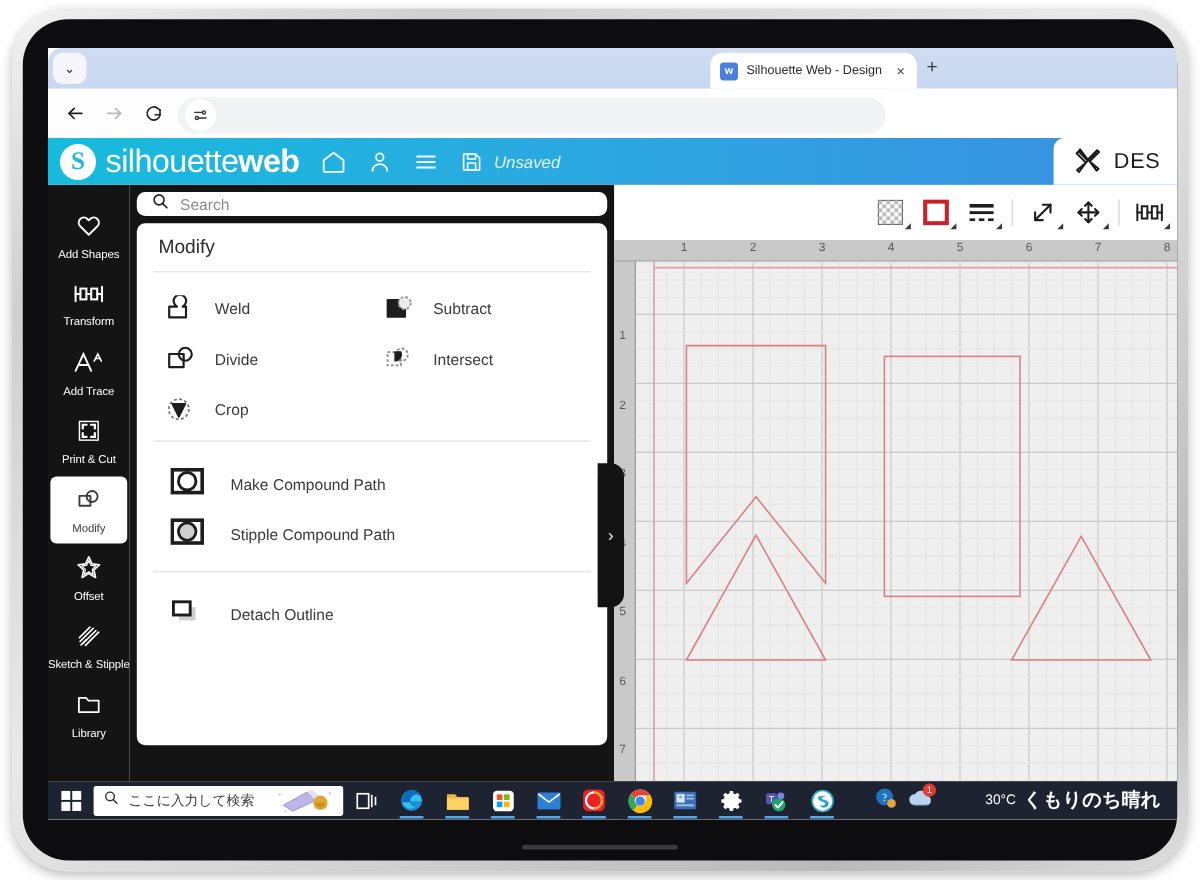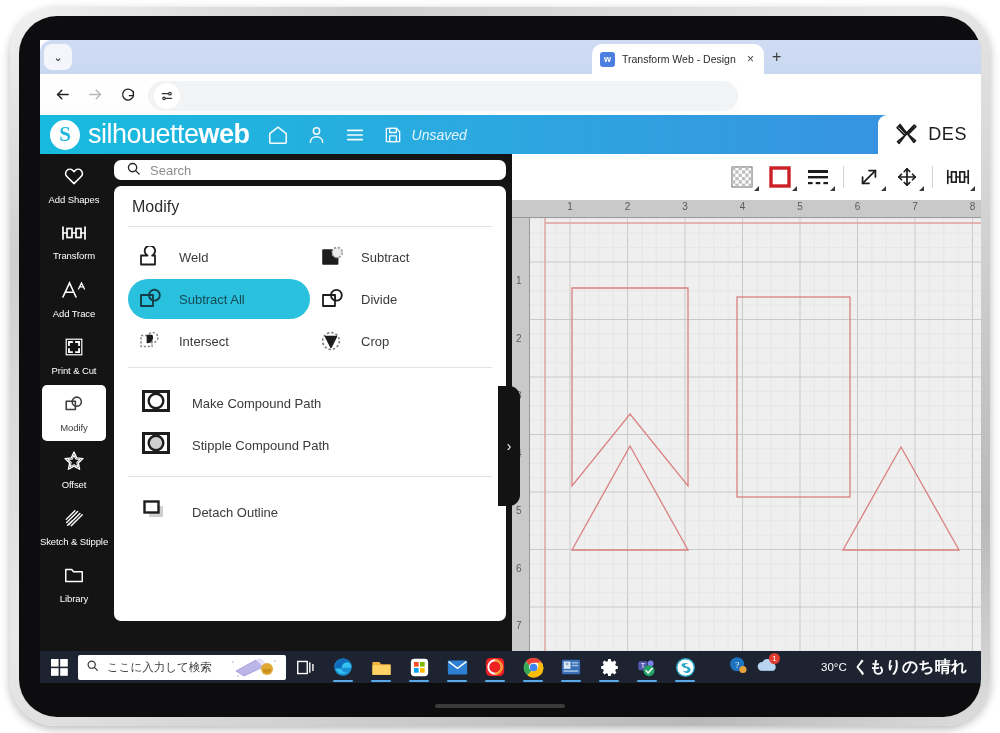--- a/index.html
+++ b/index.html
@@ -138,21 +138,21 @@
   
   #app-body {
     position: absolute; left: 0; top: 114px; right: 0; bottom: 32px;
     background: #ffffff;
   }
 
   
   #tool-rail {
     position: absolute; left: 0; top: 0; bottom: 0; width: 68px;
     background: #141414;
-    padding-top: 3px;
+    padding-top: 15px;
     display: flex; flex-direction: column; align-items: center;
   }
   .rail-item {
     width: 64px; min-height: 56px; margin-bottom: 1px;
     display: flex; flex-direction: column; align-items: center;
     justify-content: center; gap: 3px;
     color: #ffffff; border-radius: 5px;
   }
   .rail-item.active { background: #ffffff; color: #3c3c3c; }
   .rail-label { font-size: 9.5px; white-space: nowrap; letter-spacing: -0.1px; }
@@ -292,21 +292,21 @@
 
 <div id="device-frame">
   <div id="device-bezel">
     <div id="device-screen">
 
       <div id="browser-chrome">
         <div id="tabstrip">
           <div id="tab-list-caret">⌄</div>
           <div id="active-tab">
             <div id="tab-favicon">w</div>
-            <div id="tab-title">Transform Web - Design</div>
+            <div id="tab-title">Silhouette Web - Design</div>
             <div id="tab-close">×</div>
           </div>
           <div id="new-tab-button">+</div>
         </div>
         <div id="toolbar-row">
           <div class="nav-btn">
             <svg width="17" height="17" viewBox="0 0 24 24" fill="none" stroke="currentColor" stroke-width="2" stroke-linecap="round" stroke-linejoin="round">
                 <line x1="20" y1="12" x2="5" y2="12"></line>
                 <polyline points="11 18 5 12 11 6"></polyline>
               </svg>
@@ -481,29 +481,20 @@
                 <span class="op-label">Weld</span>
               </div>
               <div class="op-item">
                 <span class="op-icon">
                   <svg width="26" height="22" viewBox="0 0 26 22" fill="none" stroke-width="1.6" stroke-linejoin="round">
                     <path d="M2 4h9.2a5.4 5.4 0 0 0 5.4 5.4V18H2z" fill="#1d1d1d" stroke="#1d1d1d"></path>
                     <circle cx="16.2" cy="6.6" r="5.1" fill="#ececec" stroke="#999" stroke-dasharray="2.2 1.8"></circle>
                     </svg>
                 </span>
                 <span class="op-label">Subtract</span>
-              </div>
-              <div class="op-item selected">
-                <span class="op-icon">
-                  <svg width="26" height="22" viewBox="0 0 26 22" fill="none" stroke="#143f48" stroke-width="1.9" stroke-linejoin="round">
-                    <rect x="2" y="7" width="12" height="11"></rect>
-                      <circle cx="15.4" cy="7.2" r="5.4"></circle>
-                    </svg>
-                </span>
-                <span class="op-label">Subtract All</span>
               </div>
               <div class="op-item">
                 <span class="op-icon">
                   <svg width="26" height="22" viewBox="0 0 26 22" fill="none" stroke="#1d1d1d" stroke-width="1.8" stroke-linejoin="round">
                     <rect x="2" y="7" width="12" height="11"></rect>
                       <circle cx="15.4" cy="7.2" r="5.4"></circle>
                     <path d="M10.1 7h3.9v5.2" stroke-width="1.3"></path>
                     </svg>
                 </span>
                 <span class="op-label">Divide</span>

